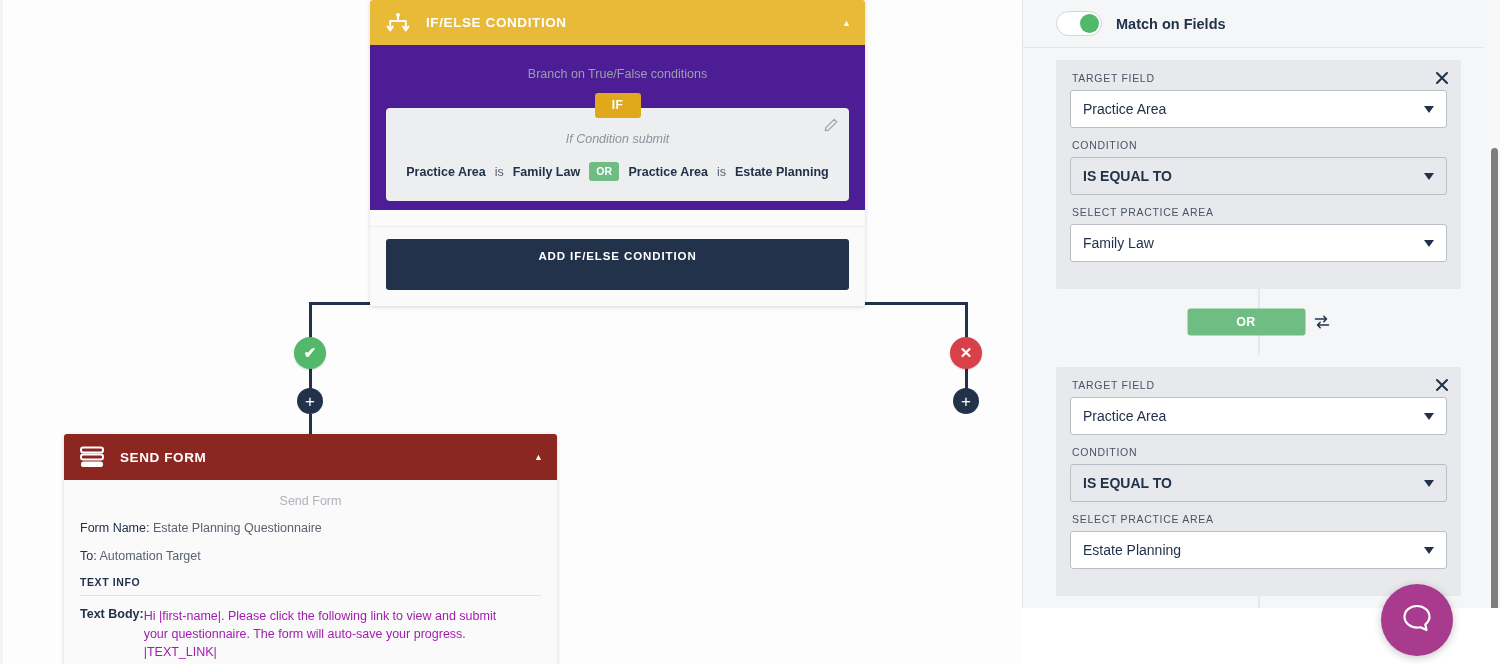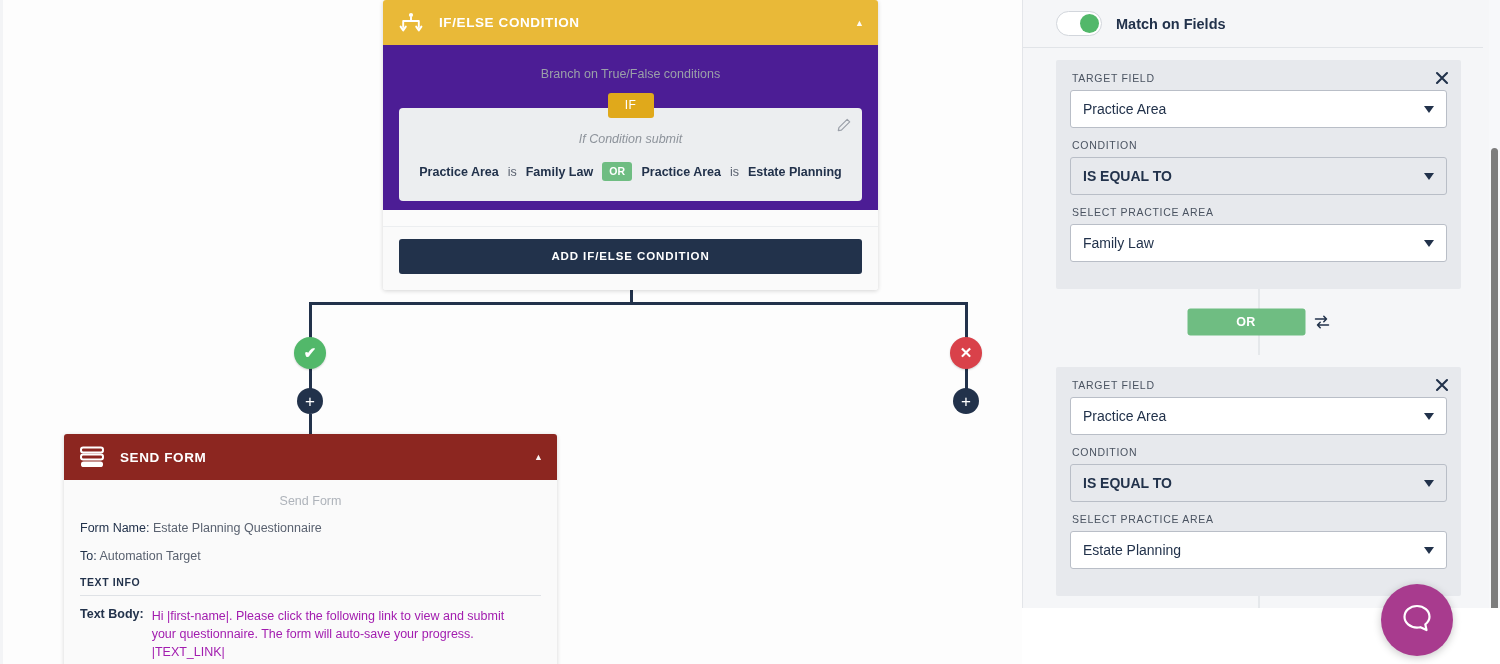--- a/index.html
+++ b/index.html
@@ -79,31 +79,31 @@
   }
   .node-head .head-title {
     font-size: 13.5px; font-weight: bold; letter-spacing: .6px;
     flex: 1 1 auto;
   }
   .node-head .head-caret {
     font-size: 9px; opacity: .95; cursor: pointer;
   }
 
   
-  #ifelse-card { left: 383px; top: 0px; width: 495px; }
+  #ifelse-card { left: 370px; top: 0px; width: 495px; }
   #ifelse-card .node-head { background: #e9b938; }
   #ifelse-body { padding: 16px 16px 9px 16px; background: #4c1d95; }
   #ifelse-subtitle {
     text-align: center; color: #9aa0a8; font-size: 12.5px;
     margin: 6px 0 12px 0;
   }
   #if-badge {
     display: block; margin: 0 auto; width: 46px;
     background: #e0a91b; color: #fff;
-    font-size: 12px; font-weight: normal; letter-spacing: .5px;
+    font-size: 12px; font-weight: bold; letter-spacing: .5px;
     text-align: center; border-radius: 3px;
     padding: 5px 0 6px 0;
     position: relative; z-index: 2;
     cursor: pointer;
   }
   #if-cond-box {
     position: relative;
     margin-top: -10px;
     background: #eceef0;
     border-radius: 4px;
@@ -131,41 +131,41 @@
   #ifelse-footer {
     margin-top: 16px; padding: 12px 16px 16px 16px;
     border-top: 1px solid #eceef0; background: #fafafa;
   }
   #add-ifelse-btn {
     display: block; width: 100%;
     background: #22324b; color: #ffffff;
     border: none; border-radius: 3px;
     font-family: inherit;
     font-size: 11.5px; font-weight: bold; letter-spacing: .9px;
-    padding: 11px 0 12px 0;
+    padding: 11px 0 28px 0;
     cursor: pointer;
   }
 
   
   #sendform-card { left: 64px; top: 434px; width: 493px; }
   #sendform-card .node-head { background: #8c2620; height: 46px; }
   #sendform-body { padding: 0 16px 14px 16px; background: #fafafa; }
   #sendform-subtitle {
     text-align: center; color: #aeb3ba; font-size: 12.5px;
     padding: 14px 0 12px 0;
   }
   .sf-row { font-size: 12.5px; color: #5a6270; margin-bottom: 11px; line-height: 1.35; }
   .sf-row .k { font-weight: normal; color: #22324b; }
   #sf-textinfo {
     font-size: 10.5px; font-weight: bold; letter-spacing: .6px;
     color: #22324b; padding-bottom: 7px;
     border-bottom: 1px solid #dfe2e6;
     margin-bottom: 11px;
   }
-  #sf-textbody { display: flex; gap: 8px; font-size: 12.5px; }
+  #sf-textbody { display: flex; gap: 0; font-size: 12.5px; }
   #sf-textbody .k { font-weight: bold; color: #22324b; white-space: nowrap; }
   #sf-textbody .v { color: #a21caf; line-height: 1.45; max-width: 378px; }
 
   
   #right-panel {
     position: absolute; left: 1022px; top: 0;
     width: 478px; height: 608px;
     background: #f5f6f8;
     border-left: 1px solid #e3e5e9;
     overflow: hidden;

